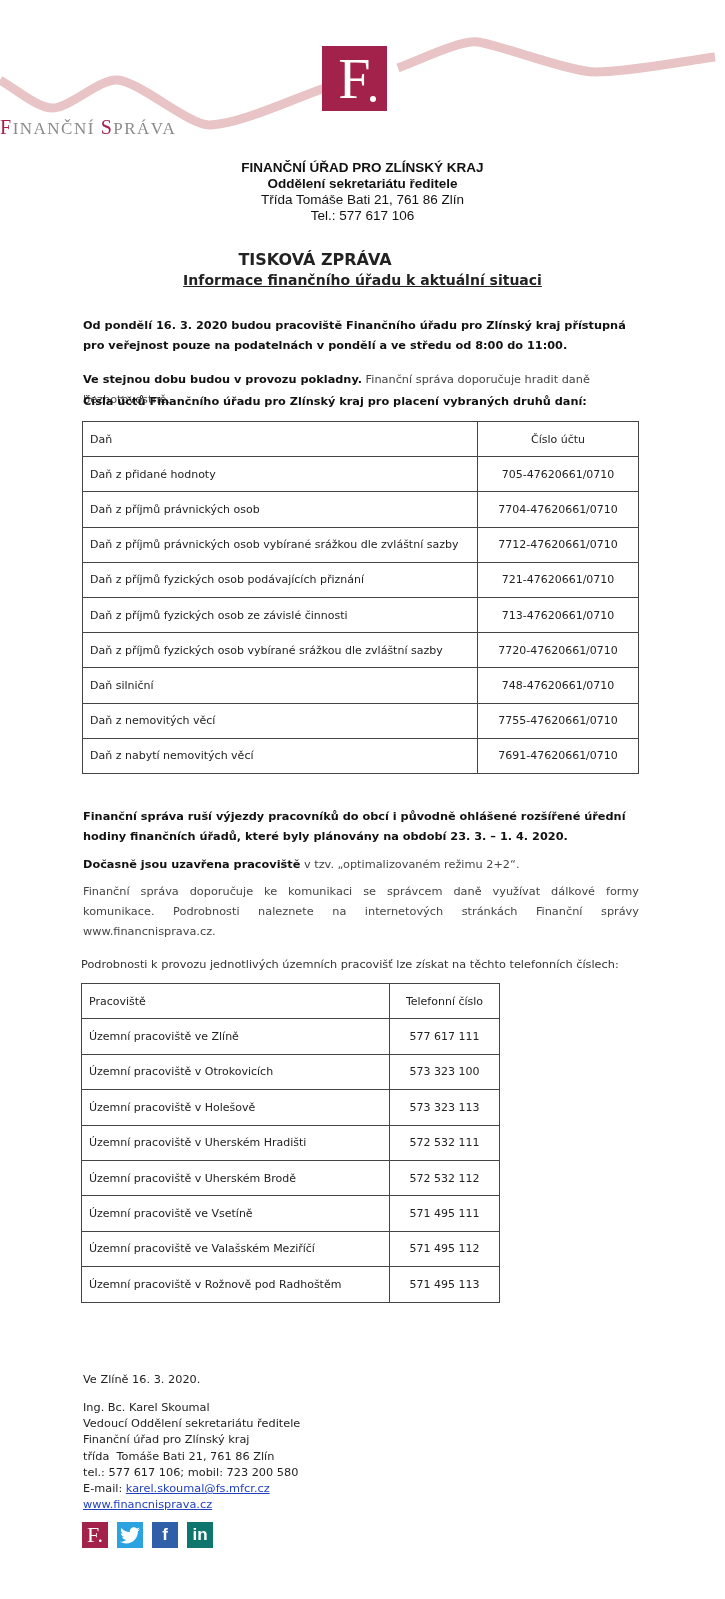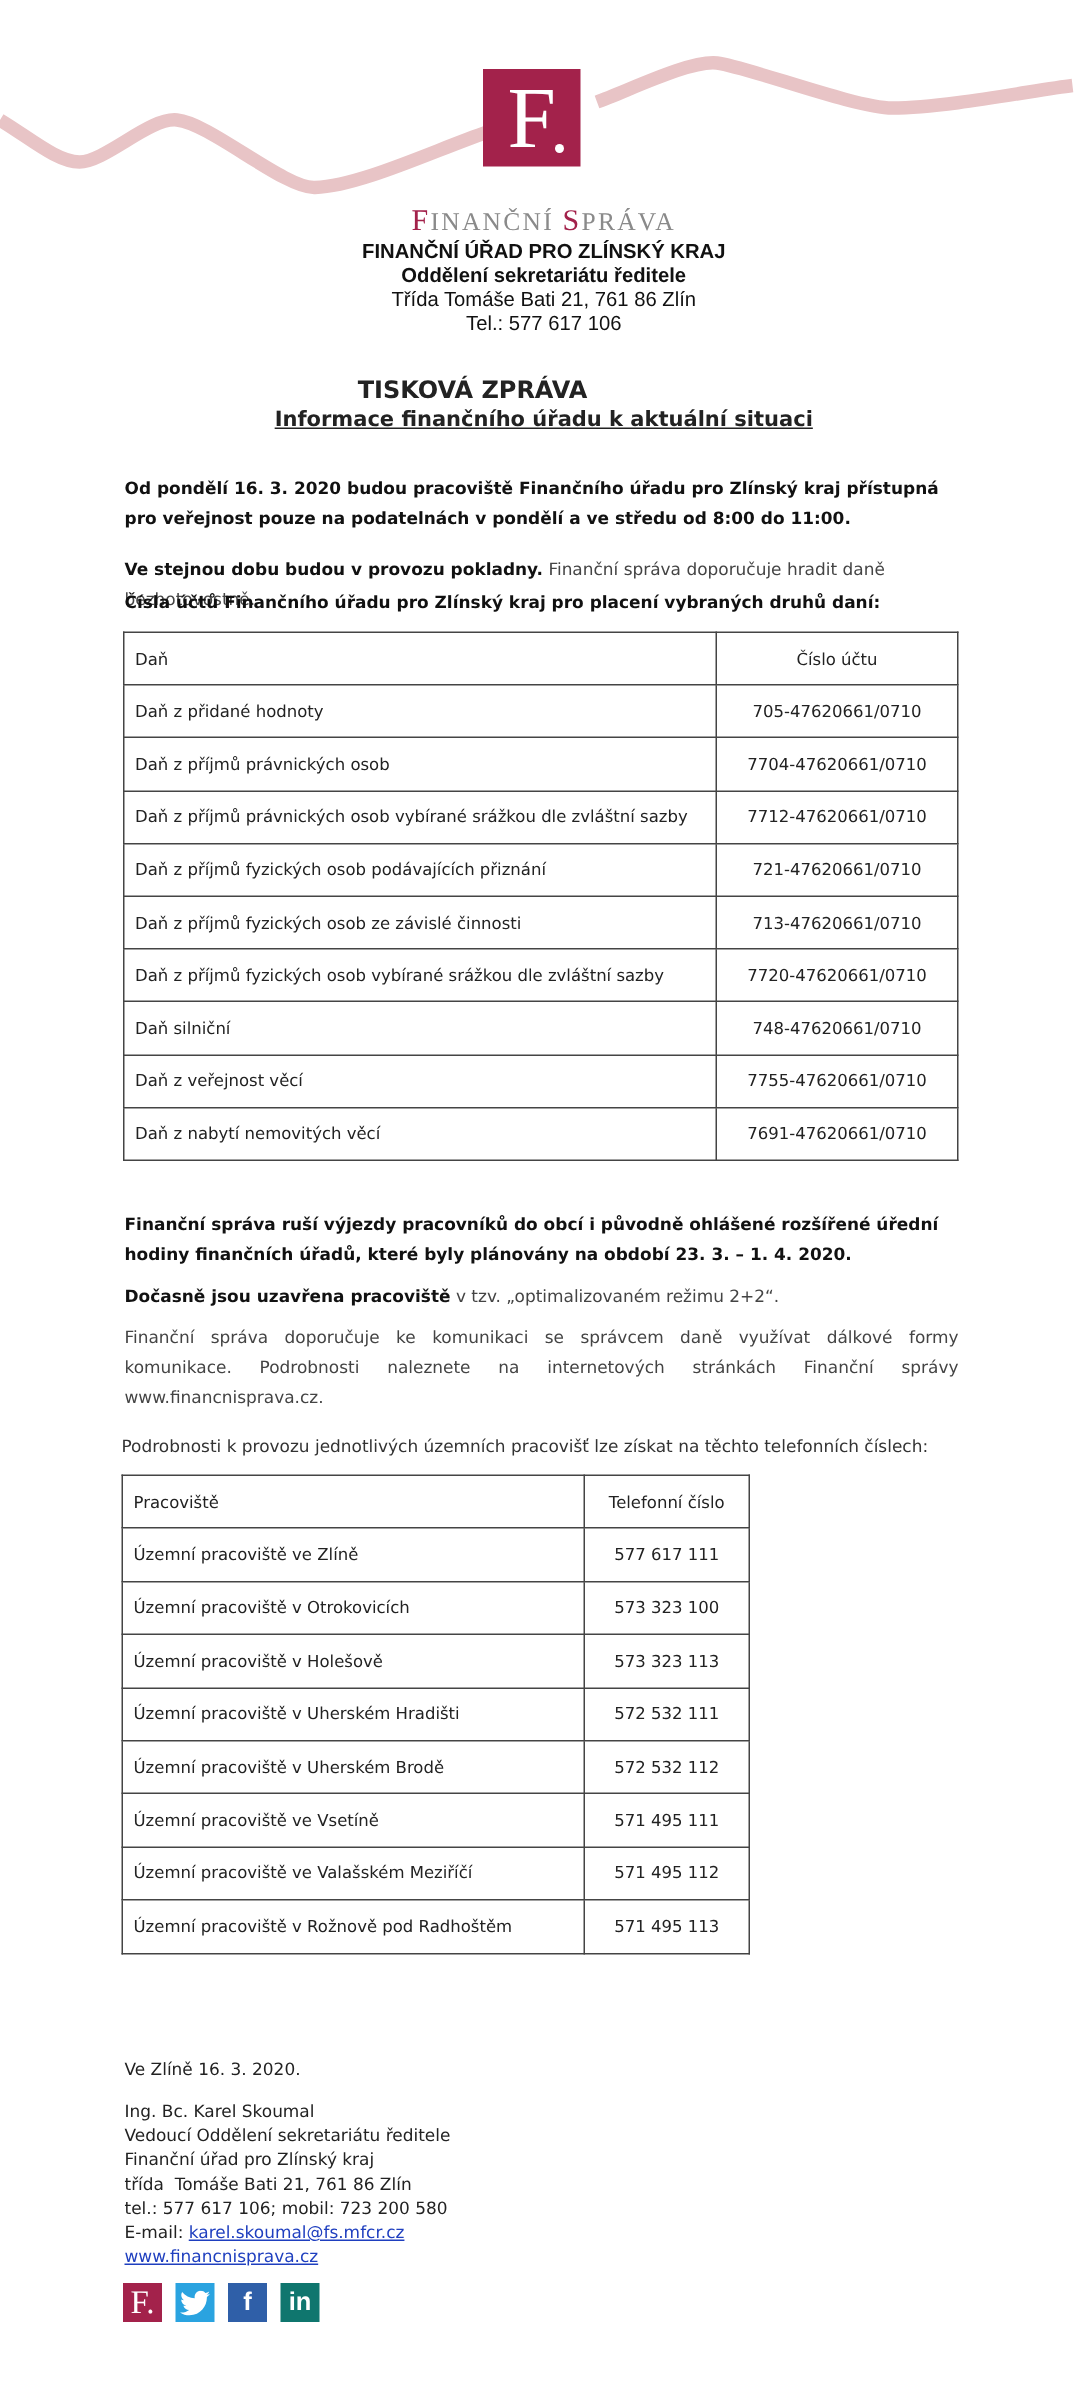--- a/index.html
+++ b/index.html
@@ -3,21 +3,21 @@
   <meta charset="utf-8">
   <style>
     html, body { margin: 0; padding: 0; background: #ffffff; }
     body { width: 725px; height: 1599px; position: relative; overflow: hidden;
            font-family: "Liberation Sans", sans-serif; color: #222; }
     .abs { position: absolute; }
     .wave { position: absolute; left: 0; top: 0; }
     .logo-box { left: 322px; top: 46px; width: 65px; height: 65px; background: #a3224b; color: #fff;
                 font-family: "Liberation Serif", serif; font-size: 58px; line-height: 65px; text-align: center; }
     .logo-box .dot { position: absolute; right: 11px; bottom: 9px; width: 6px; height: 6px; border-radius: 50%; background: #fff; }
-    .brand { left: 0; width: 725px; top: 136px; text-align: center; font-family: "Liberation Serif", serif;
+    .brand { left: 0; width: 725px; top: 116px; font-family: "Liberation Serif", serif;
              font-size: 17px; letter-spacing: 1.5px; color: #8a8a8a; }
     .brand .cap { color: #a3224b; font-size: 20px; }
     .org { left: 0; width: 725px; top: 160px; text-align: center; font-size: 13.5px; line-height: 16px; color: #111; }
     .org .b { font-weight: bold; }
     .title { left: 0; width: 630px; top: 250px; text-align: center; font-size: 16px; font-weight: bold; font-family: "DejaVu Sans", sans-serif; }
     .subtitle { left: 0; width: 725px; top: 272px; text-align: center; font-size: 14px; font-weight: bold; text-decoration: underline; font-family: "DejaVu Sans", sans-serif; }
     .para { left: 83px; width: 556px; font-size: 11.3px; line-height: 20px; color: #222; font-family: "DejaVu Sans", sans-serif; }
     .para b { font-weight: bold; color: #111; }
     .para .gray { color: #444; }
     .justify { text-align: justify; text-align-last: left; }
@@ -94,21 +94,21 @@
       </tr>
   <tr>
         <td>Daň z příjmů fyzických osob vybírané srážkou dle zvláštní sazby</td>
         <td class="num">7720-47620661/0710</td>
       </tr>
   <tr>
         <td>Daň silniční</td>
         <td class="num">748-47620661/0710</td>
       </tr>
   <tr>
-        <td>Daň z veřejnost věcí</td>
+        <td>Daň z nemovitých věcí</td>
         <td class="num">7755-47620661/0710</td>
       </tr>
   <tr>
         <td>Daň z nabytí nemovitých věcí</td>
         <td class="num">7691-47620661/0710</td>
       </tr>
 </tbody>
   </table>
 
 <div class="abs para" style="top:807px;"><b>Finanční správa ruší výjezdy pracovníků do obcí i původně ohlášené rozšířené úřední hodiny finančních úřadů, které byly plánovány na období 23. 3. – 1. 4. 2020.</b></div>

